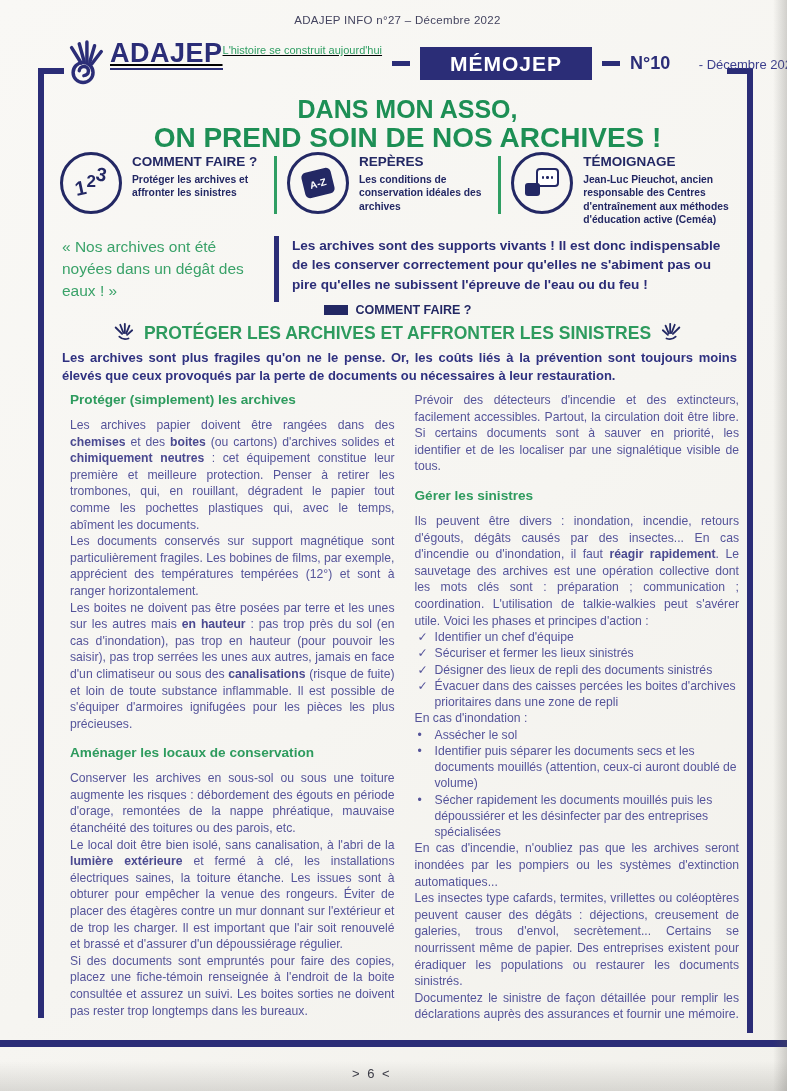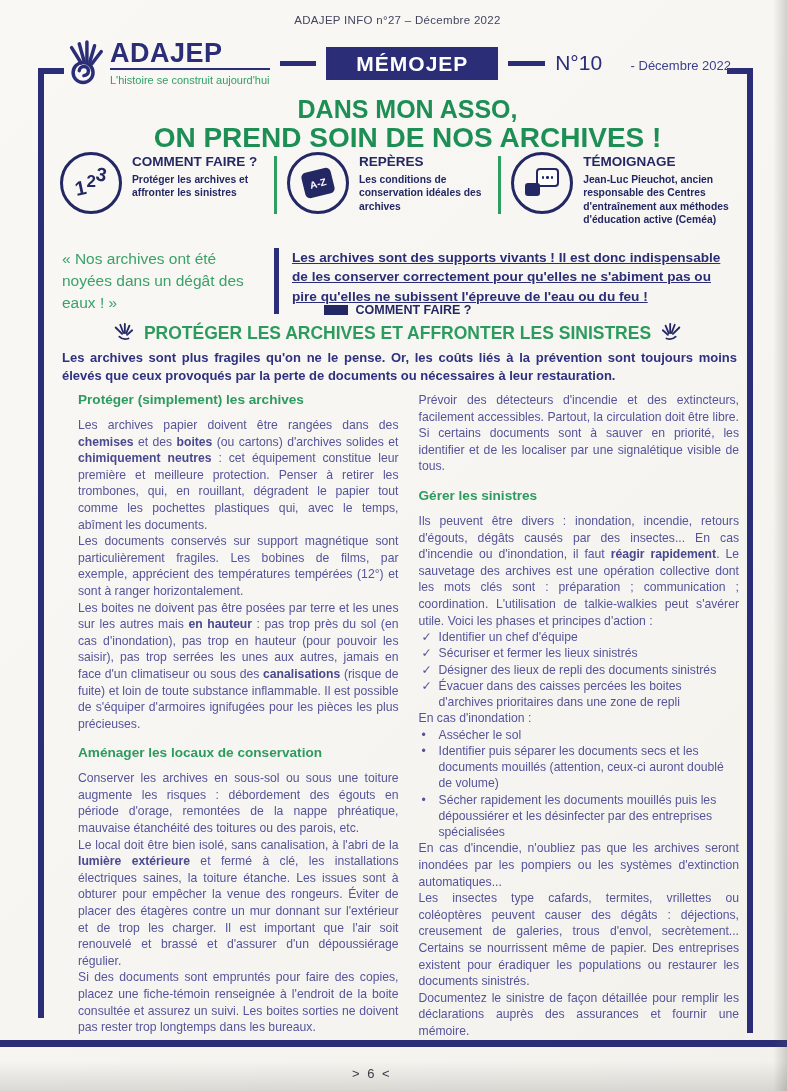--- a/index.html
+++ b/index.html
@@ -16,29 +16,29 @@
   
   .frame-left{position:absolute;left:38px;top:68px;width:6px;height:950px;background:#2b2d77;}
   .frame-left::before{content:'';position:absolute;top:0;left:0;width:26px;height:6px;background:#2b2d77;}
   .frame-right{position:absolute;right:42px;top:68px;width:6px;height:965px;background:#2b2d77;}
   .frame-right::before{content:'';position:absolute;top:0;right:0;width:26px;height:6px;background:#2b2d77;}
   .bottom-rule{position:absolute;left:0;top:1040px;width:100%;height:7px;background:#2b2d77;}
 
   
   .masthead{position:absolute;top:40px;left:62px;right:64px;display:flex;align-items:center;}
   .logo{display:flex;align-items:flex-start;gap:2px;}
-  .logo-txt{display:flex;flex-direction:column;}
+  .logo-txt{display:flex;flex-direction:row;text-decoration:underline;}
   .logo-name{color:#2b2d77;font-weight:900;font-size:27px;letter-spacing:.5px;
          border-bottom:2.5px solid #2b2d77;padding-bottom:1px;line-height:1;}
   .logo-tag{color:#2f9e63;font-size:11px;margin-top:4px;white-space:nowrap;}
   .hline{flex:1;height:5px;background:#2b2d77;margin:0 10px;min-width:18px;}
   .banner{background:#2b2d77;color:#fff;font-weight:900;font-size:21px;letter-spacing:1px;
          padding:6px 30px;line-height:1;}
   .issue{white-space:nowrap;color:#2b2d77;}
-  .issue .no{font-weight:400;font-size:21px;margin-top:24px;}
+  .issue .no{font-weight:700;font-size:18px;margin-top:24px;}
   .issue .dt{font-size:13px;color:#3c3f8d;margin-left:24px;}
 
   
   .title{position:absolute;top:96px;left:120px;right:100px;text-align:center;
          color:#1d8f55;font-weight:900;line-height:1.06;}
   .title .l1{font-size:25px;}
   .title .l2{font-size:28px;}
 
   
   .features{position:absolute;top:152px;left:60px;right:58px;display:flex;align-items:flex-start;}
@@ -56,39 +56,39 @@
   .bubbles{position:relative;width:34px;height:30px;}
   .bub-front{position:absolute;left:0;bottom:2px;width:15px;height:13px;background:#232864;border-radius:3px;}
   .bub-back{position:absolute;right:0;top:0;width:19px;height:15px;border:2.5px solid #232864;
          border-radius:4px;background:#fff;display:flex;align-items:center;justify-content:center;gap:2px;}
   .bub-back i{width:2.5px;height:2.5px;background:#232864;border-radius:50%;}
   .ftext{padding-top:2px;}
   .fhead{color:#232864;font-weight:900;font-size:13.5px;margin-bottom:4px;}
   .fbody{color:#232864;font-weight:700;font-size:10.3px;line-height:1.3;}
 
   
-  .lead{position:absolute;top:236px;left:62px;right:60px;display:flex;margin-top:12px;}
+  .lead{position:absolute;top:236px;left:62px;right:60px;display:flex;}
   .quote{width:198px;flex:0 0 198px;color:#3aa269;font-size:15.5px;line-height:1.42;}
   .callout{margin-left:14px;border-left:5px solid #2b2d77;padding-left:13px;
-         color:#2b2d77;font-weight:800;font-size:13.6px;line-height:1.42;text-decoration:underline;}
+         color:#2b2d77;font-weight:800;font-size:13.6px;line-height:1.42;}
 
   
   .kicker{position:absolute;top:303px;left:0;width:100%;text-align:center;color:#232864;
          font-weight:900;font-size:12.5px;}
   .kicker .sq{display:inline-block;width:24px;height:10px;background:#232864;margin-right:8px;
          vertical-align:middle;transform:translateY(-1px);}
   .sec-head{position:absolute;top:322px;left:0;width:100%;display:flex;align-items:center;
          justify-content:center;gap:10px;color:#2e9b5e;font-weight:900;font-size:17.5px;}
   .hand{width:22px;height:22px;}
   .hand.flip{transform:scaleX(-1);}
   .intro{position:absolute;top:349px;left:62px;right:58px;color:#2f3180;font-weight:800;
          font-size:13px;line-height:1.4;text-align:justify;}
 
   
-  .columns{position:absolute;top:392px;left:78px;right:56px;display:grid;
+  .columns{position:absolute;top:392px;left:70px;right:56px;display:grid;
          grid-template-columns:1fr 1fr;column-gap:20px;}
   .blk{color:#55549a;}
   .heading{color:#2e9b5e;font-weight:800;font-size:13.6px;margin:13px 0 10px;}
   .col .heading:first-child{margin-top:0;}
   .p{font-size:12.2px;line-height:1.36;text-align:justify;margin:0;}
   .p b{color:#4a4990;}
   .check,.bullet{display:flex;font-size:12.2px;line-height:1.33;}
   .mk{flex:0 0 17px;padding-left:3px;}
 
   .page-number{position:absolute;top:1066px;left:352px;color:#3b3b46;font-size:13px;letter-spacing:2px;}

